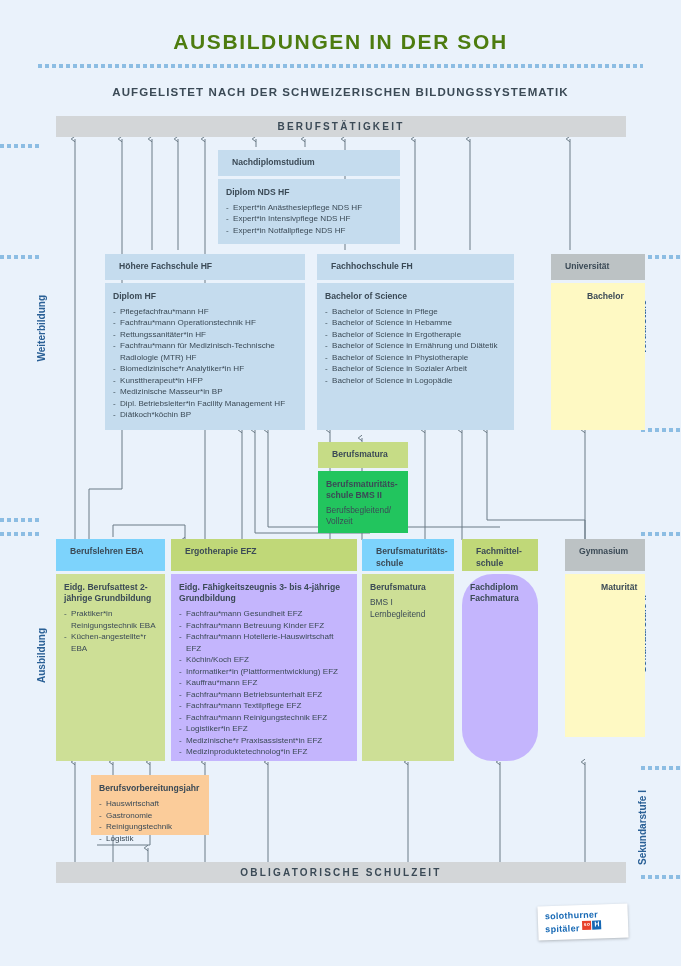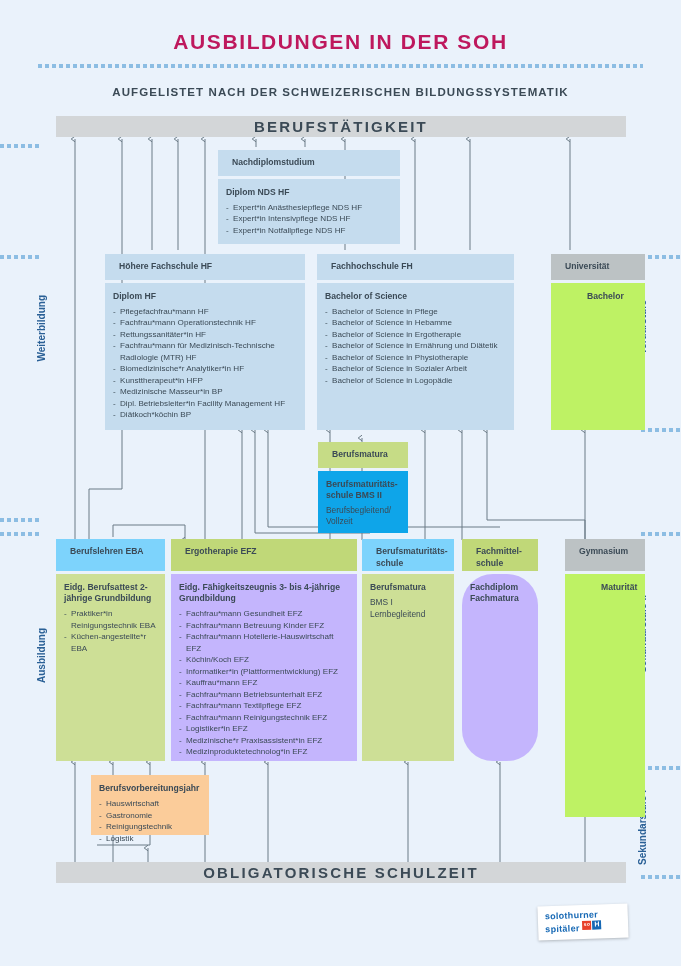--- a/index.html
+++ b/index.html
@@ -10,21 +10,21 @@
     color: #3b4a56;
     overflow: hidden;
   }
   #root { position: relative; width: 681px; height: 966px; }
 
   
   .title {
     position: absolute; left: 0; top: 30px; width: 681px;
     text-align: center;
     font-size: 21px; font-weight: bold; letter-spacing: 1.6px;
-    color: #be185d;
+    color: #4d7c0f;
   }
   .dotline {
     position: absolute; height: 4px;
     background-image: repeating-linear-gradient(to right,#8cbde3 0,#8cbde3 4px,transparent 4px,transparent 7px);
   }
   .dotline.header { left: 38px; top: 64px; width: 605px; }
   .dotline.lmid1 { left: 0px; top: 144px; width: 40px; }
   .dotline.lmid2 { left: 0px; top: 255px; width: 40px; }
   .dotline.lmid3 { left: 0px; top: 518px; width: 40px; }
   .dotline.lmid4 { left: 0px; top: 532px; width: 40px; }
@@ -38,21 +38,21 @@
     position: absolute; left: 0; top: 86px; width: 681px;
     text-align: center;
     font-size: 11.5px; font-weight: bold; letter-spacing: 1.1px;
     color: #3b4a56;
   }
 
   
   .band {
     position: absolute; background: #d3d6d8;
     display: flex; align-items: center; justify-content: center;
-    font-size: 15px; font-weight: bold; letter-spacing: 2.2px;
+    font-size: 10px; font-weight: bold; letter-spacing: 2.2px;
     color: #3b4a56;
   }
   .band.top { left: 56px; top: 116px; width: 570px; height: 21px; }
   .band.bottom { left: 56px; top: 862px; width: 570px; height: 21px; }
 
   
   .box { position: absolute; }
   .box .hdr {
     font-size: 8.6px; font-weight: bold; color: #3b4a56;
     padding: 7px 14px; line-height: 1.35;
@@ -73,27 +73,27 @@
     padding-left: 7px; position: relative;
   }
   ul.items li::before {
     content: "-"; position: absolute; left: 0; top: 0;
   }
 
   
   .blue .hdr { background: #c5dcee; }
   .blue .body { background: #c5dcee; }
   .grey .hdr { background: #bcc2c4; }
-  .grey .body { background: #bef264; padding-left: 36px; }
+  .grey .body { background: #fef9c3; padding-left: 36px; }
   .green-l .hdr { background: #7dd3fc; }
   .green-l .body { background: #cddf96; }
   .green-d .hdr { background: #c0d878; }
   .green-d .body { background: #c4b5fd; }
   .green-m .hdr { background: #c6dc86; }
-  .green-m .body { background: #0ea5e9; }
+  .green-m .body { background: #22c55e; }
   .orange .body { background: #fbcc9a; }
 
   .gap { height: 3px; }
 
   
   .vlabel {
     position: absolute;
     font-size: 10px; font-weight: bold; color: #2a6096;
     writing-mode: vertical-rl; transform: rotate(180deg);
     white-space: nowrap;
@@ -323,21 +323,21 @@
     <div class="hdr" style="height:32px;">Fachmittel-schule</div>
     <div class="gap"></div>
     <div class="body" style="height:187px;border-radius:31px;">
       <div class="bt">Fachdiplom Fachmatura</div>
     </div>
   </div>
 
   <div class="box grey" style="left:565px; top:539px; width:80px;">
     <div class="hdr" style="height:32px;">Gymnasium</div>
     <div class="gap"></div>
-    <div class="body" style="height:243px;">
+    <div class="body" style="height:163px;">
       <div class="bt">Maturität</div>
     </div>
   </div>
 
   <div class="box orange" style="left:91px; top:775px; width:118px;">
     <div class="body" style="height:60px;">
       <div class="bt">Berufsvorbereitungsjahr</div>
       <ul class="items">
           <li>Hauswirtschaft</li>
           <li>Gastronomie</li>

